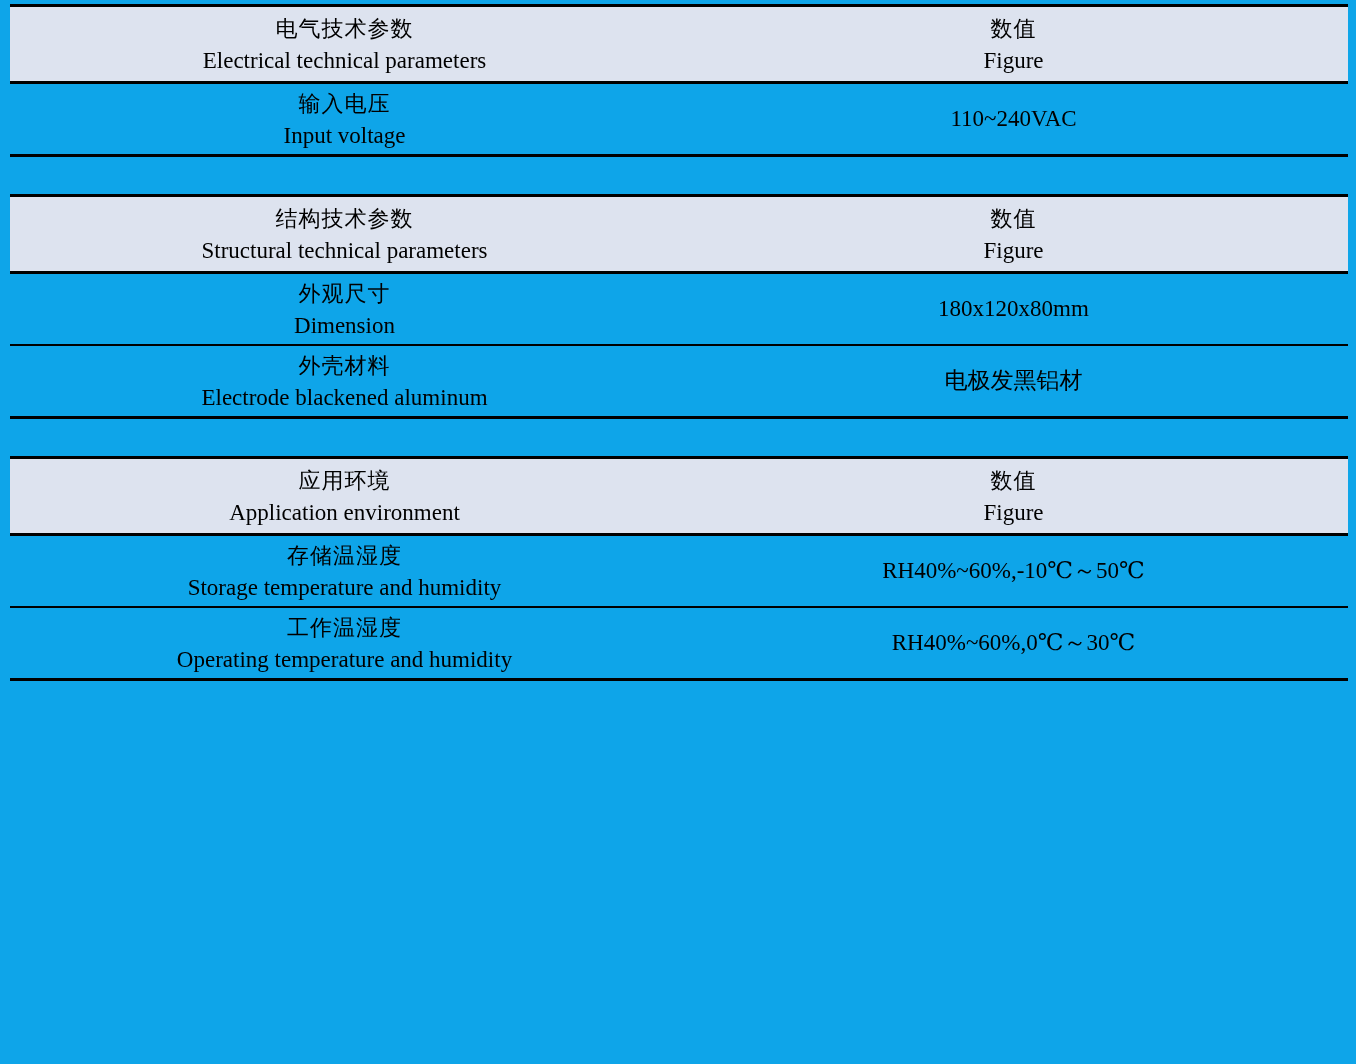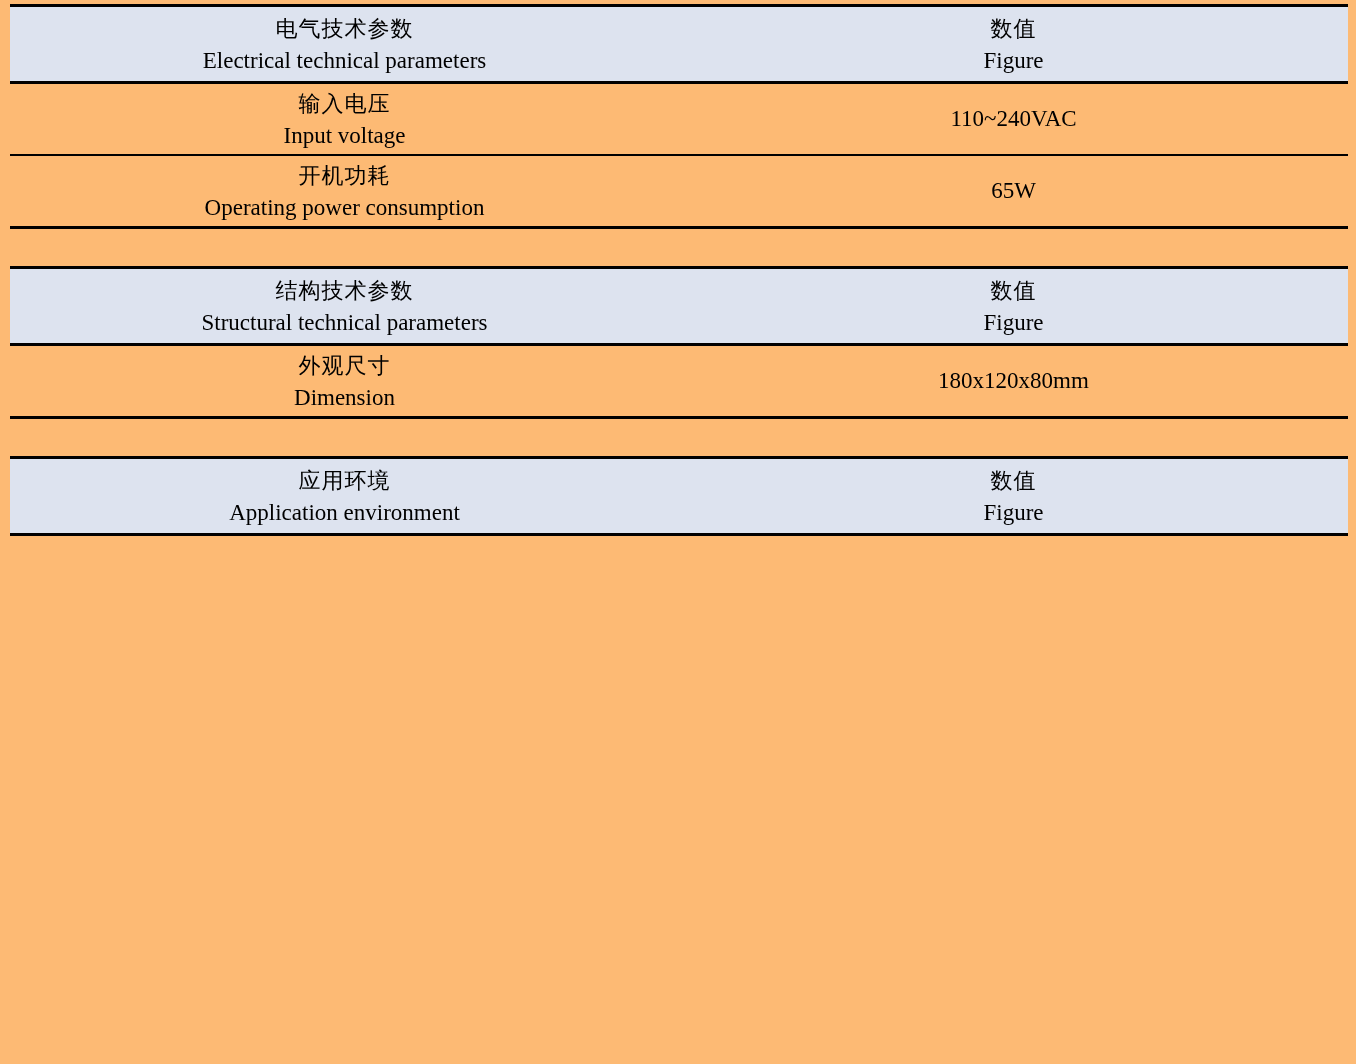--- a/index.html
+++ b/index.html
@@ -7,21 +7,21 @@
     padding: 0;
     background: #ffffff;
     color: #000000;
     font-family: "Liberation Serif", "DejaVu Serif", serif;
   }
   .sheet {
     width: 1356px;
     height: 1064px;
     box-sizing: border-box;
     padding: 4px 8px 0 10px;
-    background: #fdba74;
+    background: #0ea5e9;
     overflow: hidden;
   }
   table.spec-table {
     width: 100%;
     border-collapse: collapse;
     table-layout: fixed;
   }
   table.spec-table:nth-of-type(1) { margin-bottom: 37px; }
   table.spec-table:nth-of-type(2) { margin-bottom: 37px; }
   .col-param { width: 50%; }
@@ -85,29 +85,20 @@
       <div class="en">Input voltage</div>
     </td>
     <td class="col-value">
       <div class="val">110~240VAC</div>
     </td>
   </tr>
 
 
 
 
-  <tr class="data-row">
-    <td class="col-param">
-      <div class="zh">开机功耗</div>
-      <div class="en">Operating power consumption</div>
-    </td>
-    <td class="col-value">
-      <div class="val">65W</div>
-    </td>
-  </tr>
 
 </tbody>
   </table>
 
   <table class="spec-table">
     <thead>
       <tr class="head-row">
         <th class="col-param">
           <div class="zh">结构技术参数</div>
           <div class="en">Structural technical parameters</div>
@@ -122,34 +113,61 @@
   <tr class="data-row">
     <td class="col-param">
       <div class="zh">外观尺寸</div>
       <div class="en">Dimension</div>
     </td>
     <td class="col-value">
       <div class="val">180x120x80mm</div>
     </td>
   </tr>
 
+  <tr class="data-row">
+    <td class="col-param">
+      <div class="zh">外壳材料</div>
+      <div class="en">Electrode blackened aluminum</div>
+    </td>
+    <td class="col-value">
+      <div class="val">电极发黑铝材</div>
+    </td>
+  </tr>
 </tbody>
   </table>
 
   <table class="spec-table">
     <thead>
       <tr class="head-row">
         <th class="col-param">
           <div class="zh">应用环境</div>
           <div class="en">Application environment</div>
         </th>
         <th class="col-value">
           <div class="zh">数值</div>
           <div class="en">Figure</div>
         </th>
       </tr>
     </thead>
     <tbody>
+  <tr class="data-row">
+    <td class="col-param">
+      <div class="zh">存储温湿度</div>
+      <div class="en">Storage temperature and humidity</div>
+    </td>
+    <td class="col-value">
+      <div class="val">RH40%~60%,-10℃～50℃</div>
+    </td>
+  </tr>
 
+  <tr class="data-row">
+    <td class="col-param">
+      <div class="zh">工作温湿度</div>
+      <div class="en">Operating temperature and humidity</div>
+    </td>
+    <td class="col-value">
+      <div class="val">RH40%~60%,0℃～30℃</div>
+    </td>
+  </tr>
 </tbody>
   </table>
 </div>
 </div>
 
 </body></html>

